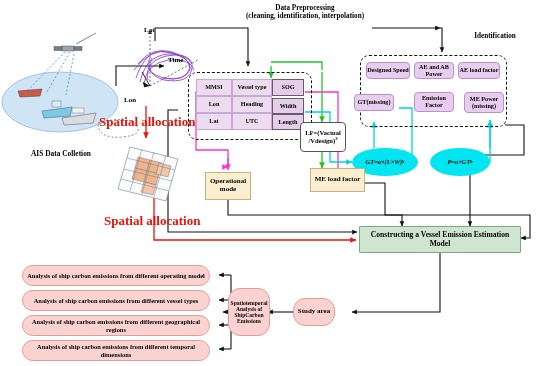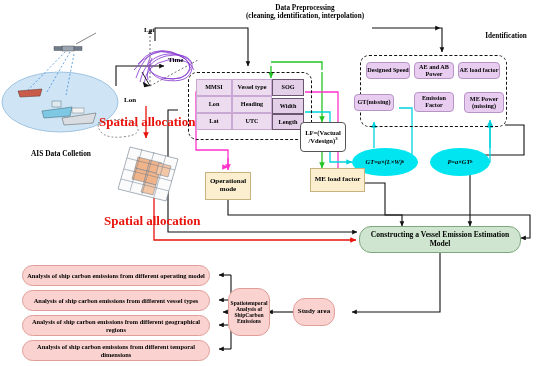--- a/index.html
+++ b/index.html
@@ -15,21 +15,21 @@
 
   .tbl-cell{background:#eddcf0;border:0.6px solid #c9a9d4;font-size:6.2px;}
   .tbl-hi{background:#e4cfe9;border:1.3px solid #6b5570;font-size:6.2px;}
 
   .purple-box{background:#e8cdf0;border:0.8px solid #b894c6;border-radius:4px;
               font-size:6.2px;}
   .cream-box{background:#fbefd0;border:0.8px solid #c9b27f;border-radius:0;
              font-size:7px;}
   .white-box{background:#ffffff;border:1px solid #555;border-radius:4px;
              font-size:6.6px;}
-  .green-box{background:#cfe5cf;border:0.8px solid #7da87d;border-radius:12px;
+  .green-box{background:#cfe5cf;border:0.8px solid #7da87d;border-radius:1px;
              font-size:7.6px;}
   .pink-box{background:#fad3d0;border:0.8px solid #e09e99;border-radius:12px;
             font-size:6.4px;}
   .cyan-ell{background:#00e5f0;border-radius:50%;font-size:6.4px;font-style:italic;}
 
   .dash-grp{position:absolute;border:1.4px dashed #111;border-radius:9px;}
 
   .ttl{position:absolute;font-weight:bold;font-size:7.2px;text-align:center;line-height:1.15;}
   .red-t{color:#e8130b;font-weight:bold;font-size:13px;}
   .axis-t{font-weight:bold;font-size:7px;}
@@ -134,21 +134,21 @@
       <path d="M490,148 L490,122" marker-end="url(#ac)"></path>
       <path d="M470,162 L492,162 L492,148" stroke="none"></path>
       <path d="M455,162 L490,162 L490,120" marker-end="url(#ac)"></path>
     </g>
   </svg>
 
   <div class="ttl" style="left:190px;top:4px;width:230px;">
     <span>Data Preprocessing</span><br>
     <span>(cleaning, identification, interpolation)</span>
   </div>
-  <div class="ttl" style="left:461px;top:32px;width:90px;">Identification</div>
+  <div class="ttl" style="left:450px;top:32px;width:90px;">Identification</div>
 
   <svg class="abs" style="left:0;top:40px;" width="160" height="120">
     <ellipse cx="60" cy="62" rx="58" ry="30" fill="#cfe4f5" stroke="#8fb9d9" stroke-width="0.8"></ellipse>
     <g stroke="#2a7fd4" stroke-width="0.7" stroke-dasharray="2,2" fill="none">
       <path d="M68,9 L28,50"></path>
         <path d="M70,12 L47,52"></path>
         <path d="M74,14 L66,55"></path>
     </g>
     <g transform="translate(62,2)">
       <rect x="0" y="4" width="12" height="5" fill="#9aa5b1" stroke="#555" stroke-width="0.5"></rect>

